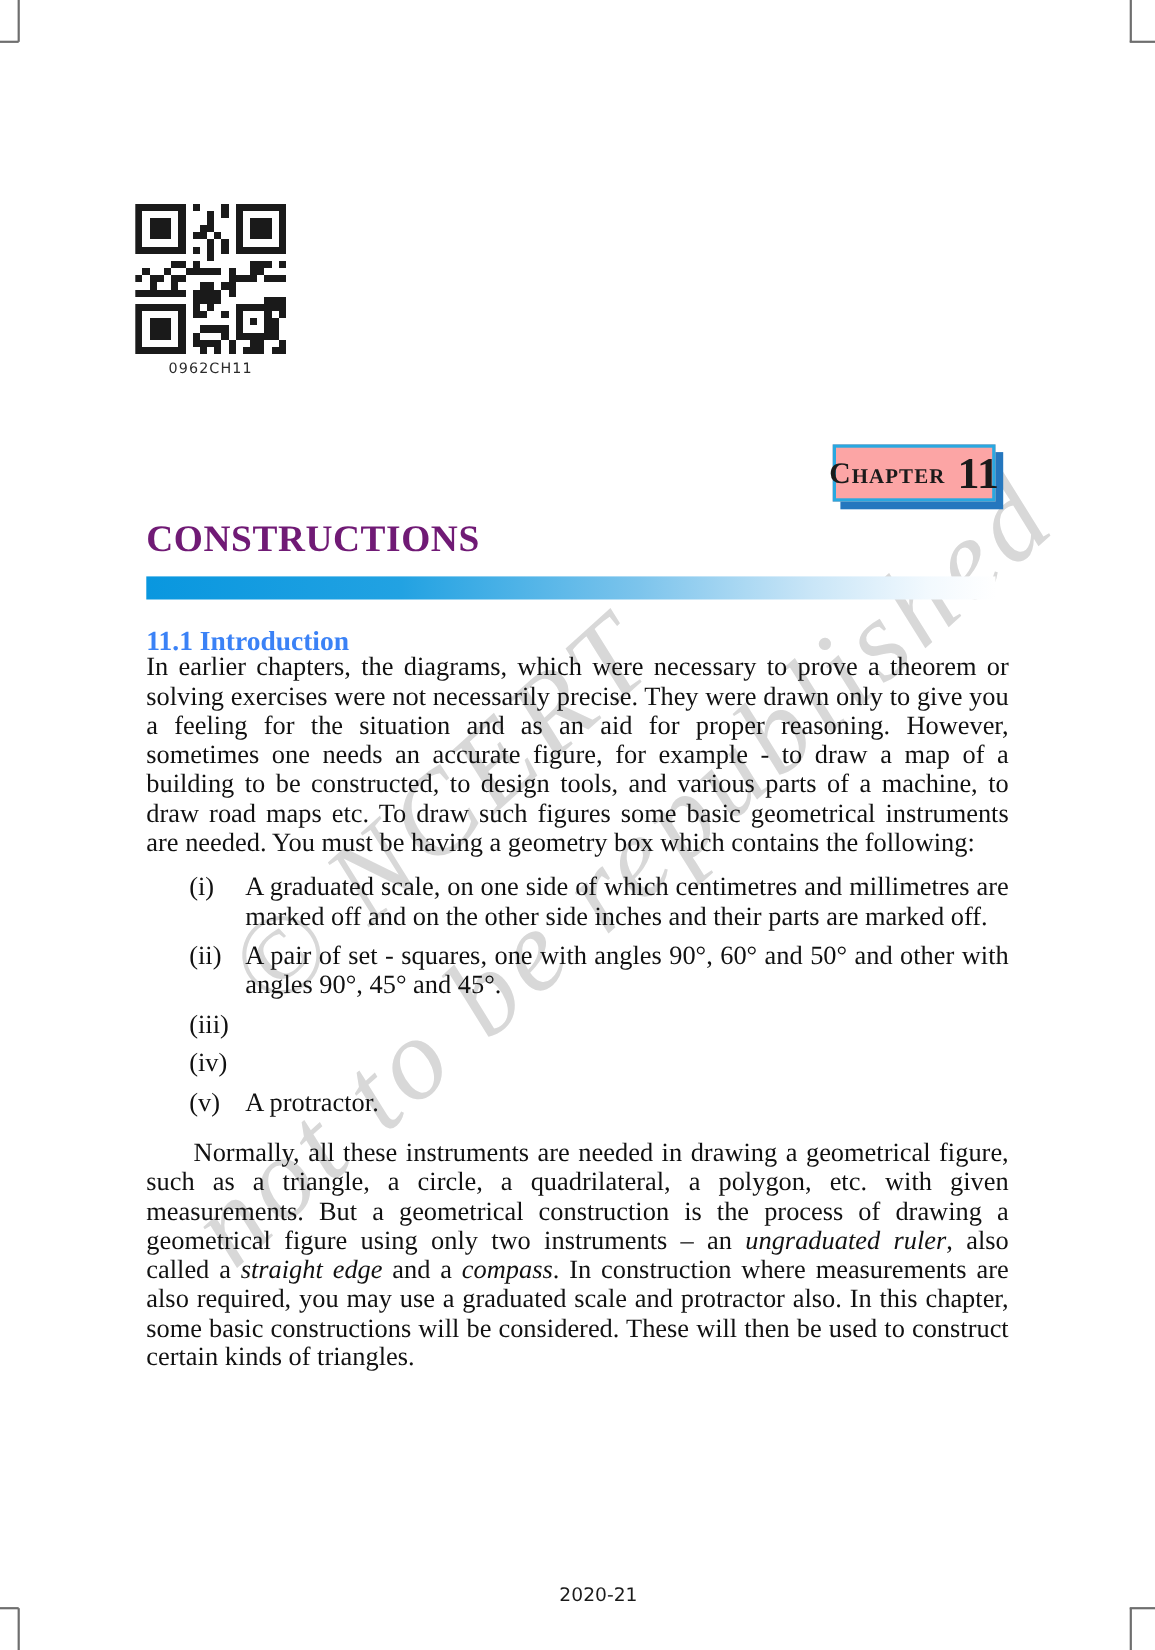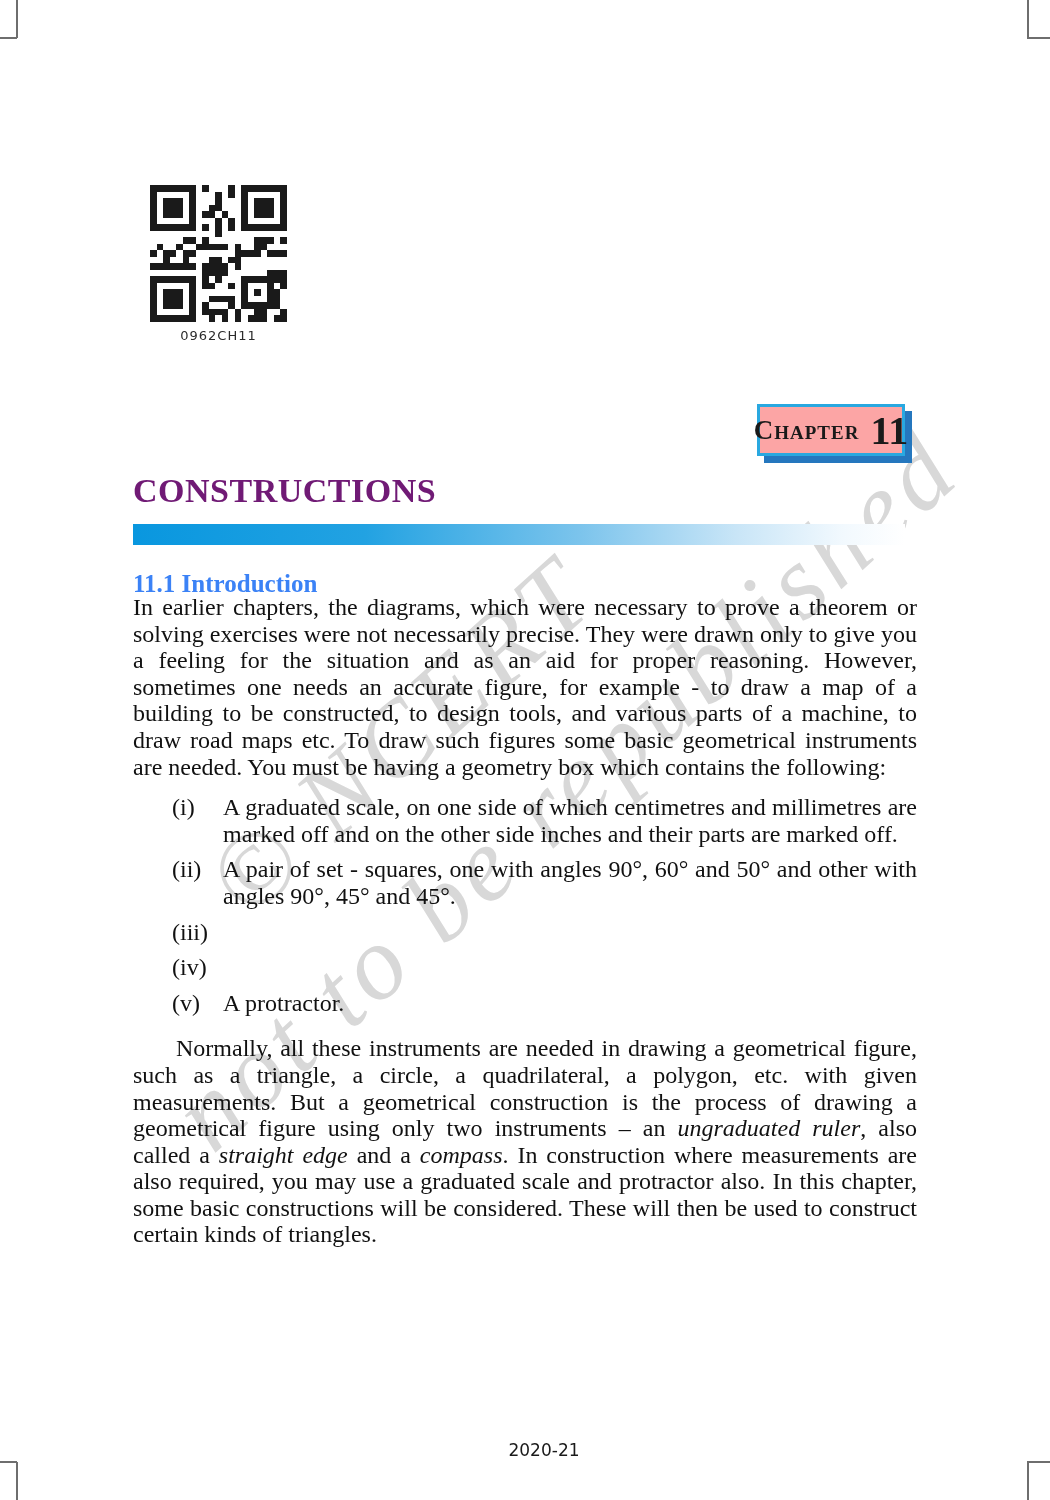--- a/index.html
+++ b/index.html
@@ -27,21 +27,21 @@
     font-family:"Liberation Serif", serif;font-style:italic;font-weight:400;
     font-size:105px;line-height:150px;letter-spacing:6px;white-space:nowrap;
     pointer-events:none;user-select:none;
   }
   .watermark .wm1{display:block;transform:translateX(-86px);}
   .watermark .wm2{display:block;}
 
   .layer{position:absolute;inset:0;z-index:1;}
 
   
-  .qr-wrap{position:absolute;left:150px;top:185px;width:137px;}
+  .qr-wrap{position:absolute;left:123px;top:185px;width:137px;}
   .qr-wrap svg{display:block;width:137px;height:137px;}
   .qr-label{
     margin-top:6px;text-align:center;width:137px;
     font-family:"DejaVu Sans", sans-serif;font-size:13px;color:#2b2b2b;letter-spacing:1px;
   }
 
   
   .chapter-badge{
     position:absolute;left:757px;top:404px;width:142px;height:46px;
     background:#fca5a5;border:3px solid #29a8e0;

